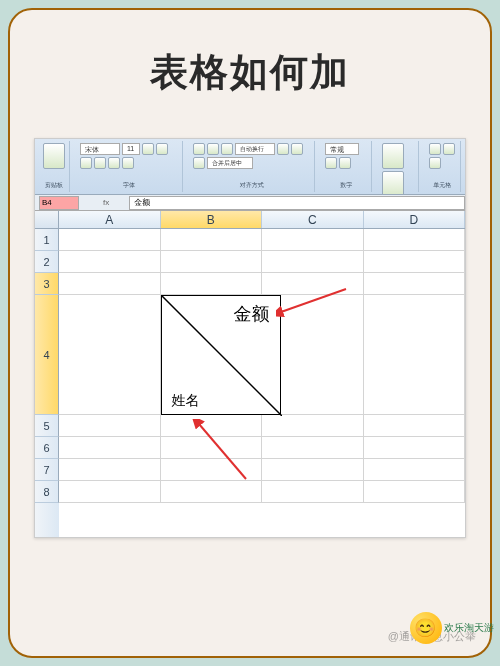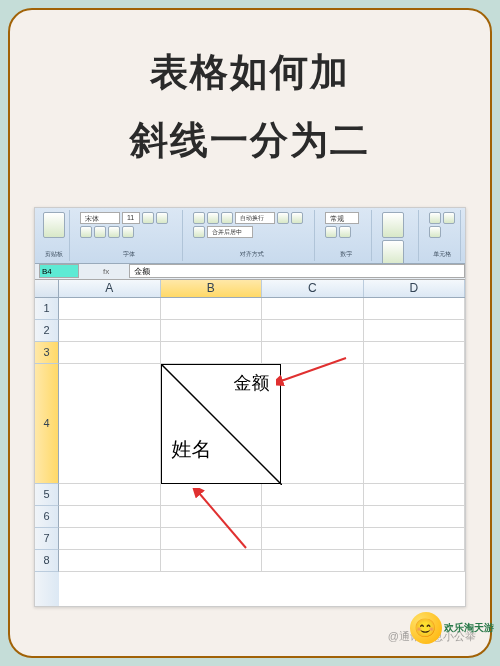--- a/index.html
+++ b/index.html
@@ -73,21 +73,21 @@
     .formula-bar {
       height: 16px;
       background: #e8eef4;
       border-bottom: 1px solid #aaa;
       display: flex;
       align-items: center;
       font-size: 8px;
     }
     .name-box {
       width: 40px; height: 14px;
-      background: #5eead4; border: 1px solid #aaa;
+      background: #fca5a5; border: 1px solid #aaa;
       margin: 0 4px; padding: 0 2px;
       display: flex; align-items: center;
     }
     .fx { color: #666; margin: 0 20px; }
     .formula-val { flex: 1; background: #fff; height: 14px; border: 1px solid #aaa; padding: 0 4px; display: flex; align-items: center; }
     .grid {
       position: relative;
       background: #fff;
       height: calc(100% - 72px);
     }
@@ -138,22 +138,22 @@
       border: 1.5px solid #000;
       background: #fff;
       z-index: 5;
     }
     .diag-cell svg { position: absolute; top: 0; left: 0; }
     .diag-top {
       position: absolute; top: 6px; right: 10px;
       font-size: 18px; color: #000;
     }
     .diag-bot {
-      position: absolute; bottom: 20px; left: 10px;
-      font-size: 20px; color: #000;
+      position: absolute; bottom: 4px; left: 10px;
+      font-size: 14px; color: #000;
     }
     .arrow {
       position: absolute;
       z-index: 6;
     }
     .watermark {
       position: absolute;
       bottom: 12px; right: 14px;
       font-size: 11px;
       color: rgba(60,60,60,0.45);
@@ -165,30 +165,29 @@
       z-index: 25;
       display: flex; align-items: center; gap: 2px;
     }
     .logo-circle {
       width: 32px; height: 32px;
       border-radius: 50%;
       background: radial-gradient(circle at 30% 30%, #ffe066, #ffb000);
       display: flex; align-items: center; justify-content: center;
       font-size: 18px;
     }
-    .logo-text { font-size: 10px; color: #2a7a4a; font-weight: bold; }
+    .logo-text { font-size: 10px; color: #2a7a4a; font-weight: normal; }
   </style>
 </head>
 <body>
 
 <div class="frame">
 
   <div class="title-area">
     <div class="title-line">表格如何加</div>
-    <div class="title-line">斜线一分为二</div>
   </div>
 
   <div class="excel-shot">
 
     <div class="ribbon">
       <div class="ribbon-groups">
         <div class="rgroup">
           <div class="rgroup-body">
               <div class="ricon big"></div>
             </div>

